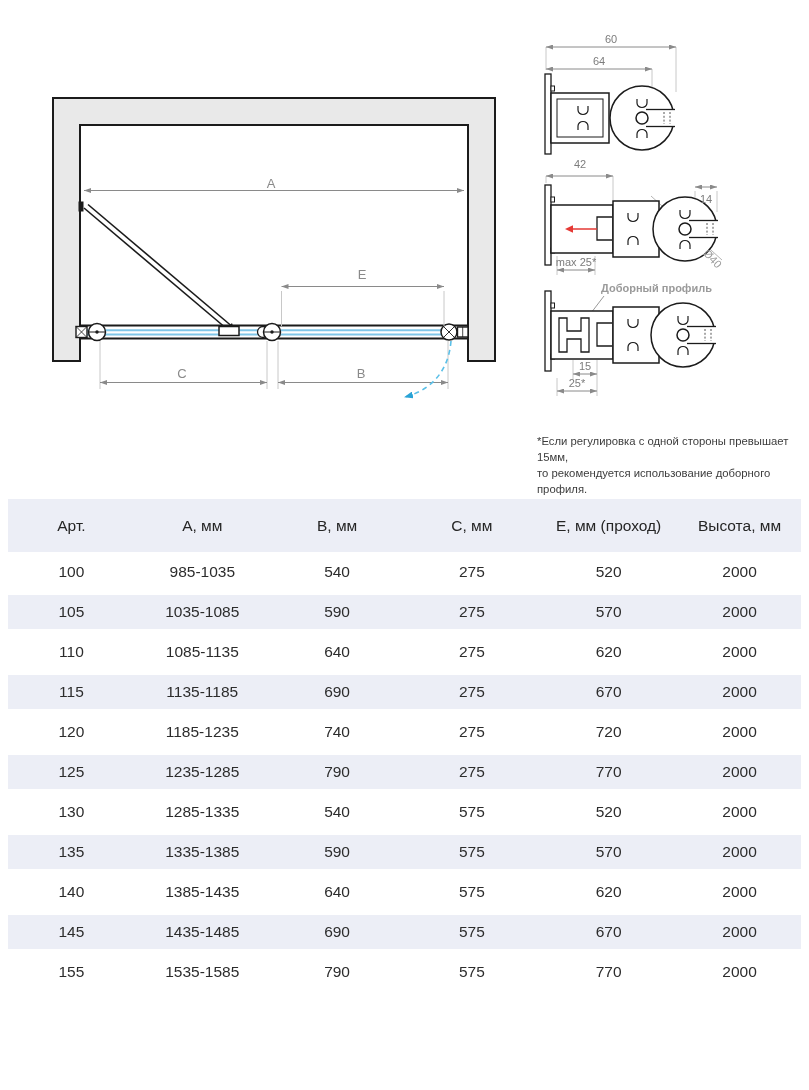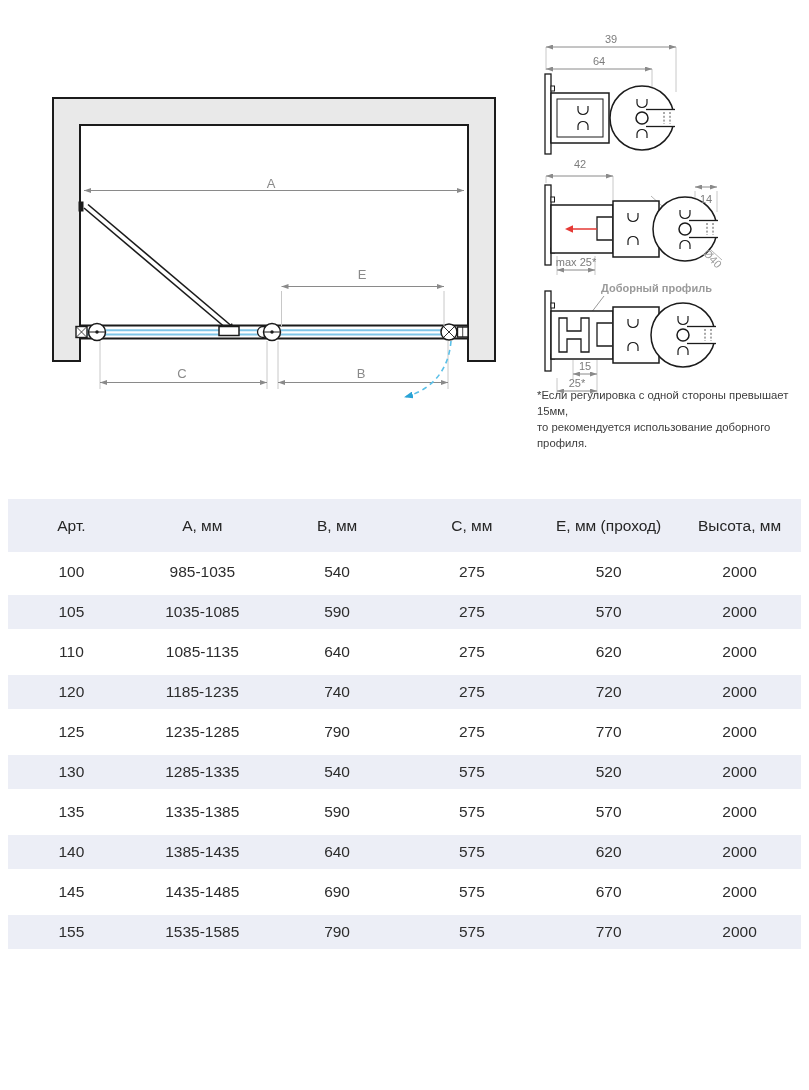--- a/index.html
+++ b/index.html
@@ -5,21 +5,21 @@
   html,body{margin:0;padding:0;background:#fff;}
   #page{position:relative;width:809px;height:1090px;background:#fff;
         font-family:"Liberation Sans", sans-serif;overflow:hidden;}
   
   #art{position:absolute;left:0;top:0;width:809px;height:470px;}
   .lbl{position:absolute;color:#8a8a8a;font-size:13px;transform:translateX(-50%);white-space:nowrap;}
   .plbl{position:absolute;color:#7c7c7c;font-size:11px;transform:translateX(-50%);white-space:nowrap;}
   .plbl-left{transform:none;}
   .rot45{transform:rotate(47deg);transform-origin:left top;color:#9a9a9a;}
   #extension-label{position:absolute;color:#9a9a9a;font-size:11px;white-space:nowrap;font-weight:bold;}
-  #footnote{position:absolute;left:537px;top:387px;width:268px;
+  #footnote{position:absolute;left:537px;top:433px;width:268px;
             font-size:11.3px;line-height:1.42;color:#3c3c3c;}
   
   #size-table-wrap{position:absolute;left:8px;top:499px;width:793px;}
   table{width:100%;border-collapse:separate;border-spacing:0;table-layout:fixed;}
   thead tr{background:#eceef6;}
   thead th{height:53px;font-weight:normal;font-size:15.5px;color:#252525;
            text-align:center;vertical-align:middle;padding:0;}
   tbody td{height:40px;font-size:15.5px;color:#2c2c2c;text-align:center;
            vertical-align:middle;padding:0;box-sizing:border-box;}
   tbody tr:nth-child(even) td{background:#eceef6;
@@ -169,21 +169,21 @@
       <line x1="573" y1="374" x2="597" y2="374" stroke="#8a8a8a" stroke-width="1" marker-start="url(#arr)" marker-end="url(#arr)"></line>
       <line x1="557" y1="391" x2="597" y2="391" stroke="#8a8a8a" stroke-width="1" marker-start="url(#arr)" marker-end="url(#arr)"></line>
     </g>
   </svg>
 
   <span class="lbl" style="left:271px;top:176px;">А</span>
   <span class="lbl" style="left:362px;top:267px;">Е</span>
   <span class="lbl" style="left:182px;top:366px;">С</span>
   <span class="lbl" style="left:361px;top:366px;">В</span>
 
-  <span class="plbl" style="left:611px;top:33px;">39</span>
+  <span class="plbl" style="left:611px;top:33px;">60</span>
   <span class="plbl" style="left:599px;top:55px;">64</span>
   <span class="plbl" style="left:580px;top:158px;">42</span>
   <span class="plbl" style="left:706px;top:173px;margin-top:20px;">14</span>
   <span class="plbl" style="left:576px;top:256px;">max 25*</span>
   <span class="plbl plbl-left rot45" style="left:710px;top:247px;">Ø40</span>
   <span id="extension-label" style="left:601px;top:282px;">Доборный профиль</span>
   <span class="plbl" style="left:585px;top:360px;">15</span>
   <span class="plbl" style="left:577px;top:377px;">25*</span>
 
   <div id="footnote">
@@ -230,20 +230,28 @@
           </tr>
           <tr>
             <td>110</td>
             <td>1085-1135</td>
             <td>640</td>
             <td>275</td>
             <td>620</td>
             <td>2000</td>
           </tr>
           <tr>
+            <td>115</td>
+            <td>1135-1185</td>
+            <td>690</td>
+            <td>275</td>
+            <td>670</td>
+            <td>2000</td>
+          </tr>
+          <tr>
             <td>120</td>
             <td>1185-1235</td>
             <td>740</td>
             <td>275</td>
             <td>720</td>
             <td>2000</td>
           </tr>
           <tr>
             <td>125</td>
             <td>1235-1285</td>

